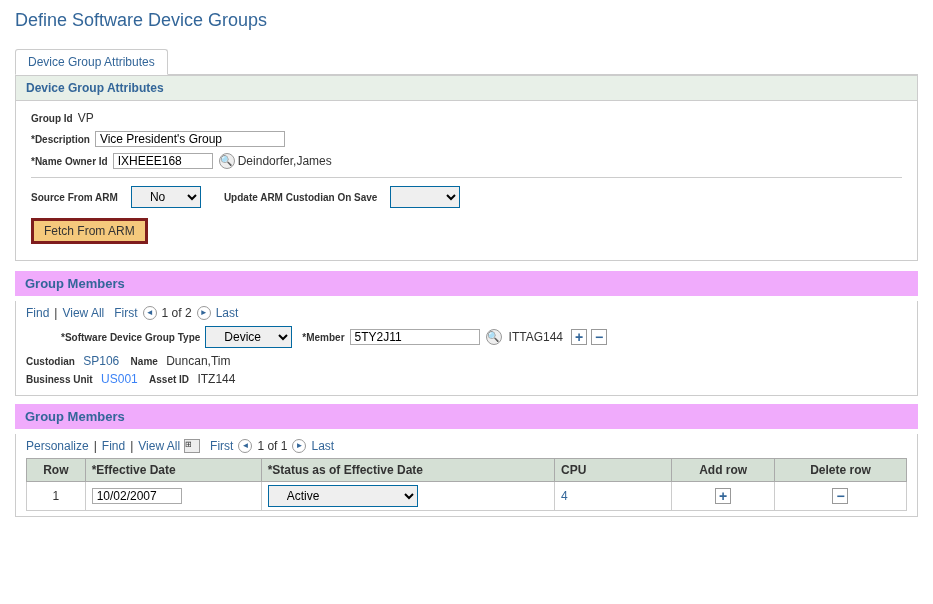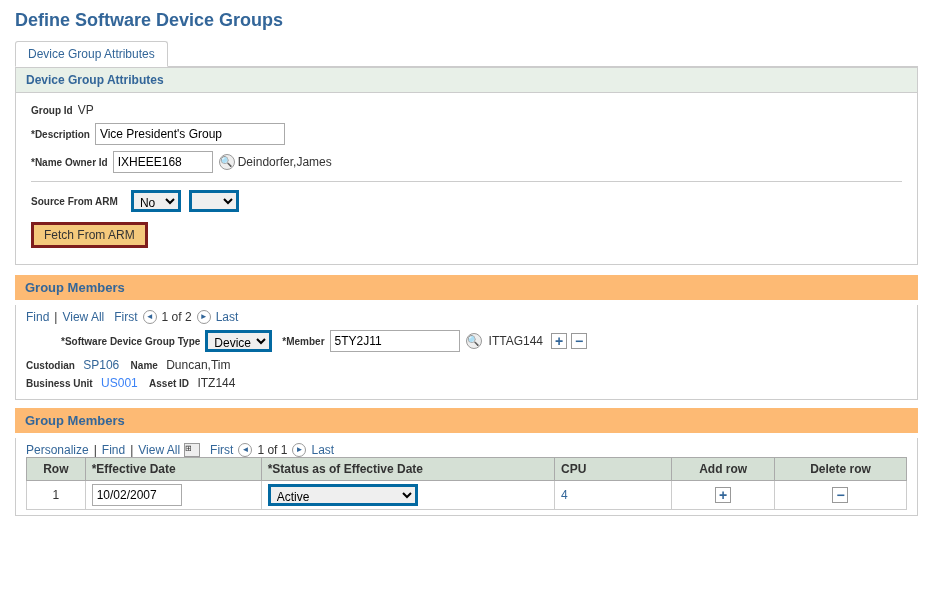--- a/index.html
+++ b/index.html
@@ -2,23 +2,23 @@
 <html><head>
   <meta charset="utf-8">
   <style>
     * { box-sizing: border-box; margin: 0; padding: 0; }
     body { font-family: Arial, sans-serif; font-size: 12px; color: #333; background: #fff; }
     
     .page-container { padding: 10px 15px; }
     
     .page-title {
       font-size: 18px;
-      font-weight: bold;
-      color: #369;
-      margin-bottom: 10px;
+      font-weight: normal;
+      color: #369;
+      margin-bottom: 18px;
     }
     
     .tab-bar {
       display: flex;
       border-bottom: 1px solid #ccc;
       margin-bottom: 0;
     }
     
     .tab-item {
       padding: 5px 12px;
@@ -68,41 +68,41 @@
     
     .form-value {
       font-size: 12px;
       margin-right: 15px;
     }
     
     .form-input {
       border: 1px solid #aaa;
       padding: 2px 4px;
       font-size: 12px;
-      height: 22px;
+      height: 16px;
     }
     
     .lookup-icon {
       display: inline-block;
       width: 16px;
       height: 16px;
       background: #eee;
       border: 1px solid #999;
       border-radius: 50%;
       cursor: pointer;
       margin: 0 3px;
       font-size: 10px;
       text-align: center;
       line-height: 14px;
       color: #369;
     }
     
     select.form-select {
-      border: 3px solid #0369a1;
-      padding: 2px 2px;
+      border: 1px solid #0369a1;
+      padding: 2px 14px;
       font-size: 12px;
       height: 22px;
     }
     
     .button-orange {
       background: #f5c97c;
       border: 3px solid #7f1d1d;
       padding: 3px 10px;
       font-size: 12px;
       cursor: pointer;
@@ -110,21 +110,21 @@
       margin-top: 4px;
     }
     
     .divider-line {
       border: none;
       border-top: 1px solid #ccc;
       margin: 8px 0;
     }
     
     .group-members-header {
-      background: #fdba74;
+      background: #f0abfc;
       padding: 5px 10px;
       color: #369;
       font-weight: bold;
       font-size: 13px;
       margin-bottom: 5px;
     }
     
     .nav-bar {
       display: flex;
       align-items: center;
@@ -243,20 +243,21 @@
       display: flex;
       align-items: center;
       flex-wrap: wrap;
       gap: 8px;
     }
     
     .personalize-bar {
       display: flex;
       align-items: center;
       font-size: 12px;
+      margin-bottom: 5px;
     }
     
     .grid-icon {
       display: inline-block;
       width: 16px;
       height: 14px;
       border: 1px solid #999;
       background: #eee;
       cursor: pointer;
       font-size: 8px;
@@ -299,20 +300,21 @@
       </div>
 
       <hr class="divider-line">
 
       <div class="form-row arm-row">
         <span class="form-label">Source From ARM</span>
         <select class="form-select">
           <option>No</option>
           <option>Yes</option>
         </select>
+        <span class="form-label" style="margin-left:15px;">Update ARM Custodian On Save</span>
         <select class="form-select">
           <option></option>
           <option>Yes</option>
           <option>No</option>
         </select>
       </div>
 
       <div class="form-row">
         <button class="button-orange">Fetch From ARM</button>
       </div>

